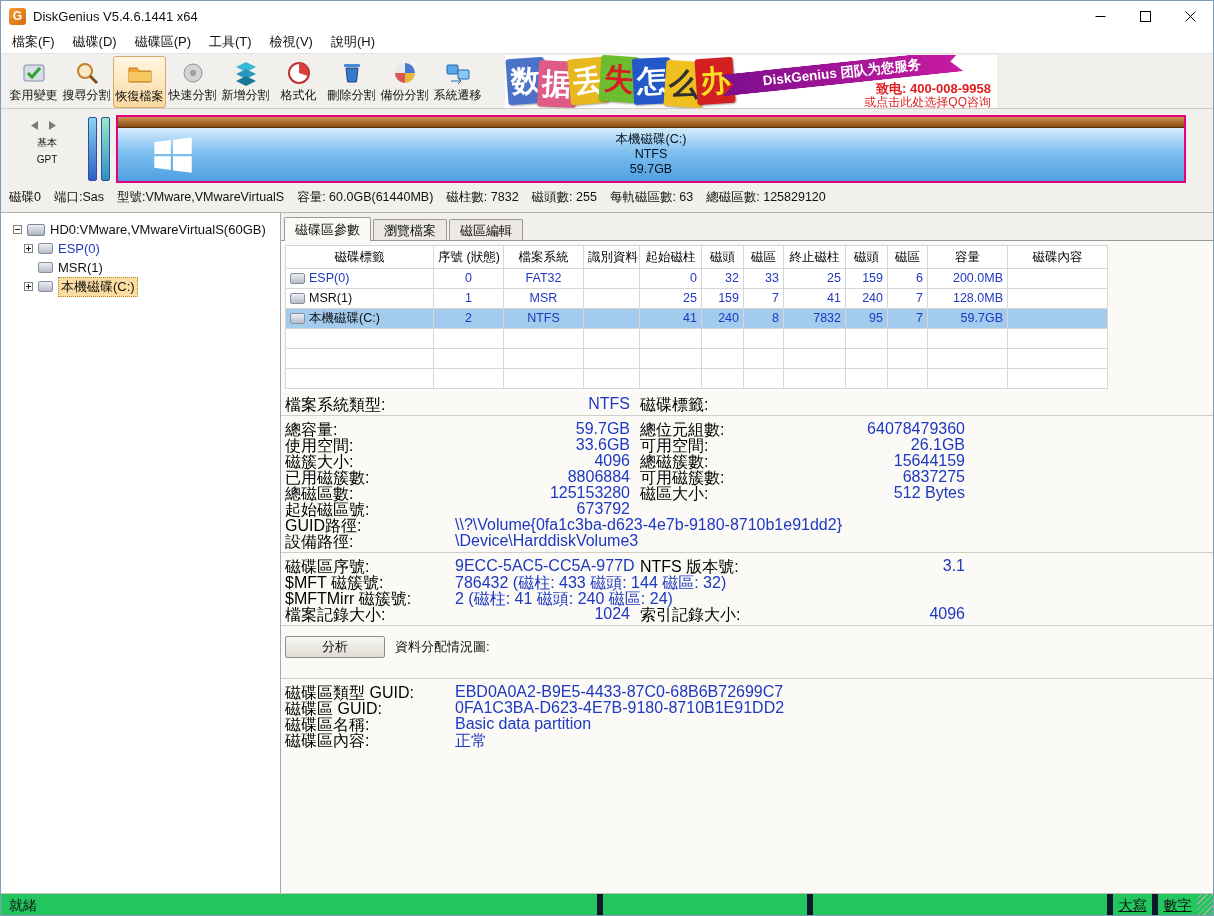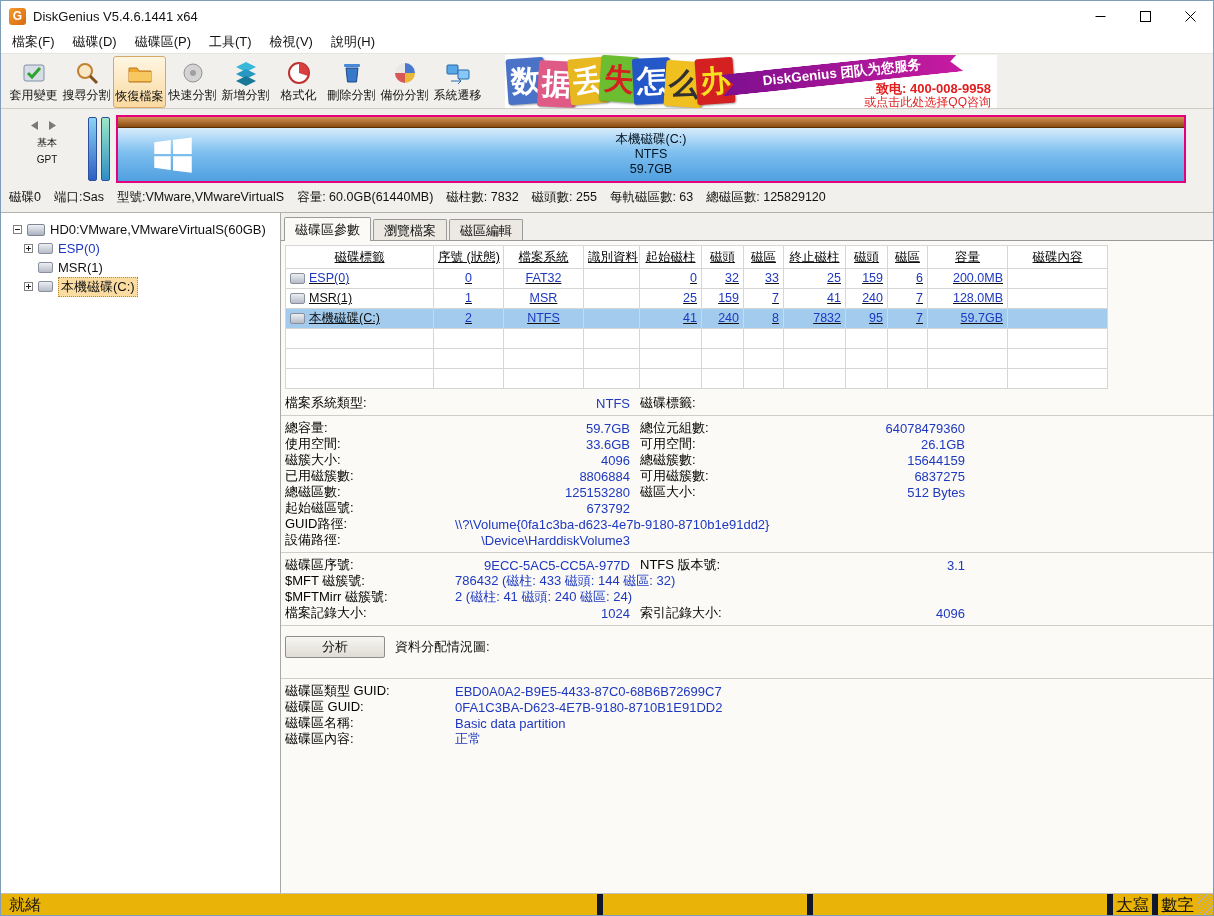--- a/index.html
+++ b/index.html
@@ -70,46 +70,46 @@
 .sel-label{background:var(--tree_selected_bg,#fbdda2);border:1px dotted #b8842c;padding:0 2px;}
 
 
 .pane{flex:1;background:#fbfaf6;display:flex;flex-direction:column;overflow:hidden;}
 .tabbar{height:28px;display:flex;align-items:flex-end;padding:4px 2px 0 3px;background:#f1f0ec;border-bottom:1px solid #9a9a9a;}
 .tab{height:21px;line-height:21px;padding:0 10px;border:1px solid #9a9a9a;border-bottom:none;background:#ece9e3;margin-right:2px;font-size:13px;border-radius:2px 2px 0 0;}
 .tab.active{background:#fbfaf6;height:24px;line-height:24px;margin-bottom:-1px;}
 
 
 .twrap{padding:4px 0 0 4px;background:#fbfaf6;}
-.ptable{border-left:1px solid #d6d6d6;border-top:1px solid #d6d6d6;width:823px;background:#fff;text-decoration:underline;}
+.ptable{border-left:1px solid #d6d6d6;border-top:1px solid #d6d6d6;width:823px;background:#fff;}
 .trow{display:flex;height:20px;line-height:19px;}
 .trow.thead{height:23px;line-height:22px;}
 .tc{border-right:1px solid #d6d6d6;border-bottom:1px solid #d6d6d6;padding:0 4px;overflow:hidden;white-space:nowrap;font-size:12.5px;flex:none;}
 .thead .tc{text-align:center;color:#000;}
 .c0{width:148px}.c1{width:70px}.c2{width:80px}.c3{width:56px}.c4{width:62px}.c5{width:42px}.c6{width:40px}.c7{width:62px}.c8{width:42px}.c9{width:40px}.c10{width:80px}.c11{width:100px}
 .labelc{display:flex;align-items:center;gap:4px;}
 .nc{text-align:right;color:var(--value_text,#1e38c0);}
 .cc{text-align:center;color:var(--value_text,#1e38c0);}
 .trow.sel .tc{background:var(--selection_bg,#a2cbee);}
 
 
-.frow{display:flex;align-items:center;height:16px;font-size:13px;padding-left:4px;white-space:nowrap;}
+.frow{display:flex;height:16px;font-size:16px;padding-left:4px;white-space:nowrap;}
 .fl{width:170px;flex:none;color:#000;}
 .fv{width:175px;flex:none;text-align:right;color:var(--value_text,#1e38c0);}
 .fv.lft{text-align:left;width:auto;}
 .fl2{width:105px;flex:none;margin-left:10px;color:#000;}
 .fv2{width:220px;flex:none;text-align:right;color:var(--value_text,#1e38c0);}
 .sep{height:1px;background:#cfcfc8;margin:4px 0;}
 .mt6{margin-top:6px;}
 .analysis{display:flex;align-items:center;gap:10px;padding-left:4px;margin:6px 0 2px 0;}
 .btn{width:100px;height:22px;background:linear-gradient(180deg,#f7f6f2,#dedcd4);border:1px solid #8e8e8e;display:flex;align-items:center;justify-content:center;font-size:13px;border-radius:2px;}
 .alloc{height:14px;}
 
 
-.statusbar{height:24px;background:#eab308;border-top:1px solid #c4c2ba;display:flex;align-items:center;font-size:16px;}
+.statusbar{height:24px;background:#22c55e;border-top:1px solid #c4c2ba;display:flex;align-items:center;font-size:14px;}
 .sb-ready{padding-left:8px;flex:1;}
 .sb-panel{border-left:6px solid #0f172a;height:24px;display:flex;align-items:center;justify-content:center;text-decoration:underline;}
 .w210{width:210px}.w300{width:300px}.w45{width:45px}
 .grip{width:16px;height:24px;background:repeating-linear-gradient(135deg,transparent 0 3px,#b0aea6 3px 4px);}
 </style>
 </head>
 <body>
 
 <div class="app">
 

